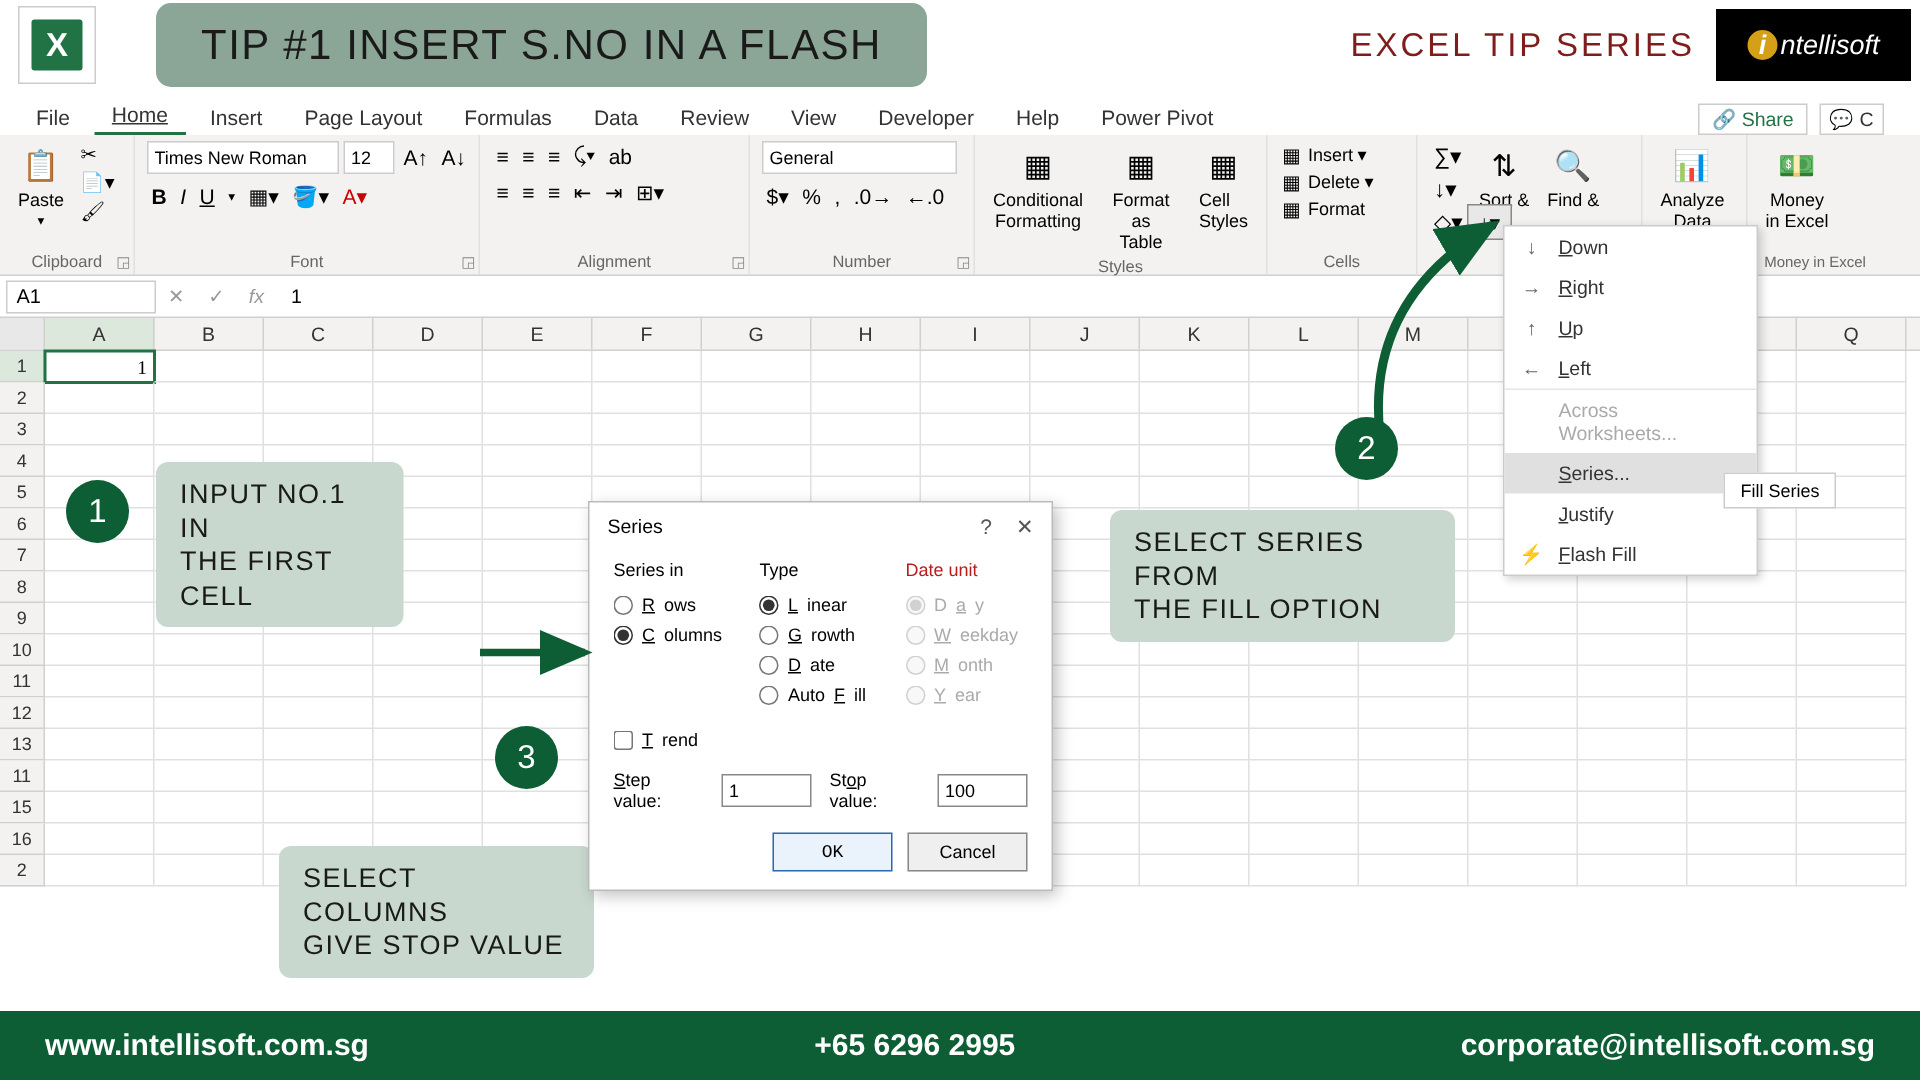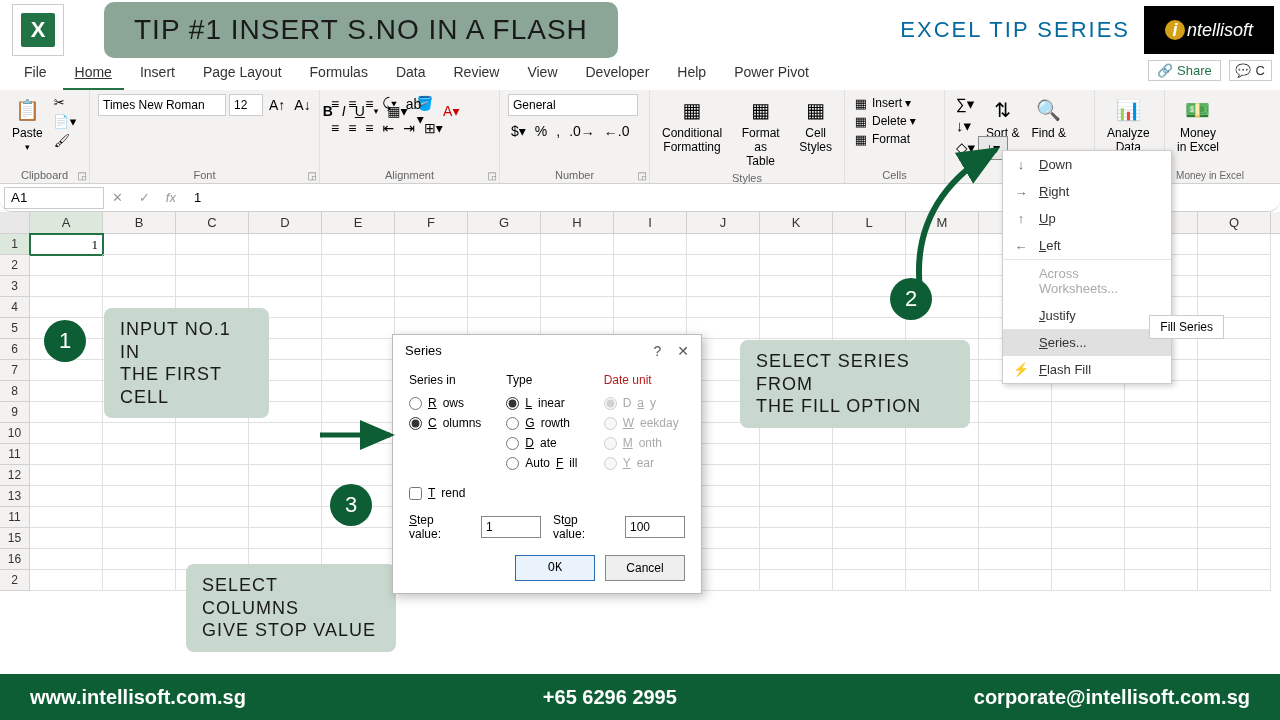--- a/index.html
+++ b/index.html
@@ -3,26 +3,26 @@
 <meta charset="utf-8">
 <style>
 * { margin: 0; padding: 0; box-sizing: border-box; font-family: "Segoe UI", Arial, sans-serif; }
 body { width: 1280px; height: 720px; background: #fff; position: relative; overflow: hidden; }
 
 
 .banner { position: absolute; top: 0; left: 0; right: 0; height: 60px; background: #fff; display: flex; align-items: center; }
 .excel-logo { width: 52px; height: 52px; margin-left: 12px; border: 1px solid #ccc; background: #fff; display: flex; align-items: center; justify-content: center; position: relative; }
 .excel-logo .x { width: 34px; height: 34px; background: #217346; color: #fff; font-weight: 700; font-size: 22px; display: flex; align-items: center; justify-content: center; border-radius: 2px; }
 .tip-pill { margin-left: 40px; background: #8ba696; padding: 12px 30px; border-radius: 10px; font-family: "Arial Narrow", sans-serif; font-size: 28px; letter-spacing: 1px; color: #1a1a1a; }
-.series-label { position: absolute; right: 150px; font-size: 22px; letter-spacing: 2px; color: #0369a1; }
+.series-label { position: absolute; right: 150px; font-size: 22px; letter-spacing: 2px; color: #7f1d1d; }
 .intellisoft { position: absolute; right: 6px; top: 6px; width: 130px; height: 48px; background: #000; color: #fff; display: flex; align-items: center; justify-content: center; font-style: italic; font-size: 18px; }
 .intellisoft .dot { width: 20px; height: 20px; border-radius: 50%; background: #d4a017; color: #fff; display: inline-flex; align-items: center; justify-content: center; margin-right: 2px; font-style: italic; font-weight: 700; }
 
 
-.tabs { position: absolute; top: 60px; left: 0; right: 0; height: 30px; display: flex; padding-left: 12px; font-size: 14px; color: #333; gap: 4px; }
+.tabs { position: absolute; top: 60px; left: 0; right: 16px; height: 30px; display: flex; align-items: flex-end; padding-left: 12px; font-size: 14px; color: #333; gap: 4px; }
 .tabs .tab { padding: 4px 12px; cursor: pointer; }
 .tabs .tab.active { border-bottom: 2px solid #217346; font-weight: 400; }
 .tabs .right { position: absolute; right: 8px; display: flex; gap: 8px; }
 .tabs .right .share { color: #217346; border: 1px solid #ccc; padding: 2px 8px; font-size: 13px; }
 .tabs .right .comm { border: 1px solid #ccc; padding: 2px 6px; font-size: 13px; }
 
 
 .ribbon { position: absolute; top: 90px; left: 0; right: 0; height: 94px; background: #f3f2f1; border-bottom: 1px solid #d0d0d0; display: flex; }
 .group { border-right: 1px solid #e0e0e0; padding: 4px 8px 2px; display: flex; flex-direction: column; justify-content: space-between; position: relative; }
 .group-label { font-size: 11px; color: #666; text-align: center; padding-top: 2px; }
@@ -35,21 +35,21 @@
 .fontname { width: 128px; }
 .fontsize { width: 34px; }
 .row-icons { display: flex; gap: 3px; align-items: center; font-size: 14px; }
 .row-icons span { padding: 1px 3px; }
 .dlauncher { position: absolute; right: 2px; bottom: 2px; font-size: 10px; color: #888; }
 .cells-list { font-size: 12px; }
 .cells-list div { display: flex; align-items: center; gap: 3px; padding: 1px 0; }
 .ic-sm { width: 16px; height: 16px; display: inline-flex; align-items: center; justify-content: center; font-size: 13px; }
 
 
-.fbar { position: absolute; top: 184px; left: 0; right: 0; height: 28px; border-bottom: 1px solid #d0d0d0; display: flex; align-items: center; font-size: 13px; background: #fff; border-radius: 12px; }
+.fbar { position: absolute; top: 184px; left: 0; right: 0; height: 28px; border-bottom: 1px solid #d0d0d0; display: flex; align-items: center; font-size: 13px; background: #fff; }
 .namebox { width: 100px; border: 1px solid #ccc; height: 22px; margin-left: 4px; padding: 2px 6px; }
 .fbar-ic { padding: 0 8px; color: #999; }
 .fbar .val { padding-left: 10px; }
 
 
 .grid { position: absolute; top: 212px; left: 0; right: 0; bottom: 46px; }
 .colheads { display: flex; height: 22px; background: #f3f2f1; border-bottom: 1px solid #d0d0d0; }
 .colheads .corner { width: 30px; border-right: 1px solid #d0d0d0; background: #e8e8e8; }
 .colheads .ch { width: 73px; border-right: 1px solid #d0d0d0; text-align: center; font-size: 13px; color: #333; line-height: 22px; }
 .colheads .ch.sel { background: #dce8dc; }
@@ -147,21 +147,21 @@
         <span>✂</span>
         <span>📄▾</span>
         <span>🖌</span>
       </div>
     </div>
     <div class="group-label">Clipboard</div>
     <span class="dlauncher">◲</span>
   </div>
 
   <div class="group" style="width:230px">
-    <div class="group-content" style="flex-direction:row;gap:6px">
+    <div class="group-content" style="flex-direction:column;gap:6px">
       <div class="row-icons">
         <input class="font-box fontname" value="Times New Roman" style="">
         <input class="font-box fontsize" value="12" style="">
         <span>A↑</span>
         <span>A↓</span>
       </div>
       <div class="row-icons">
         <span style="font-weight:700">B</span>
         <span style="font-style:italic">I</span>
         <span style="text-decoration:underline">U</span>
@@ -219,21 +219,21 @@
           <span style="white-space:pre-line;text-align:center">Conditional
 Formatting</span>
         </div>
       <div class="big-btn">
           <span class="ic">▦</span>
           <span style="white-space:pre-line;text-align:center">Format as
 Table</span>
         </div>
       <div class="big-btn">
           <span class="ic">▦</span>
-          <span style="white-space:pre-line;text-align:center">Cell
+          <span style="white-space:pre-line;">Cell
 Styles</span>
         </div>
     </div>
     <div class="group-label">Styles</div>
   </div>
 
   <div class="group" style="width:100px">
     <div class="group-content">
       <div class="cells-list">
         <div><span class="ic-sm">▦</span><span>Insert</span> ▾</div>
@@ -306,27 +306,27 @@
     </div>
   <div class="item">
       <span class="mic">←</span>
       <span><u>L</u>eft</span>
     </div>
   <hr>
   <div class="item dis">
       <span class="mic"></span>
       <span>Across Worksheets...</span>
     </div>
+  <div class="item sel">
+      <span class="mic"></span>
+      <span><u>S</u>eries...</span>
+    </div>
   <div class="item">
       <span class="mic"></span>
       <span><u>J</u>ustify</span>
-    </div>
-  <div class="item sel">
-      <span class="mic"></span>
-      <span><u>S</u>eries...</span>
     </div>
   <div class="item">
       <span class="mic">⚡</span>
       <span><u>F</u>lash Fill</span>
     </div>
 </div>
 <div class="tooltip">Fill Series</div>
 
 <div class="fbar">
   <input class="namebox" value="A1" style="">

